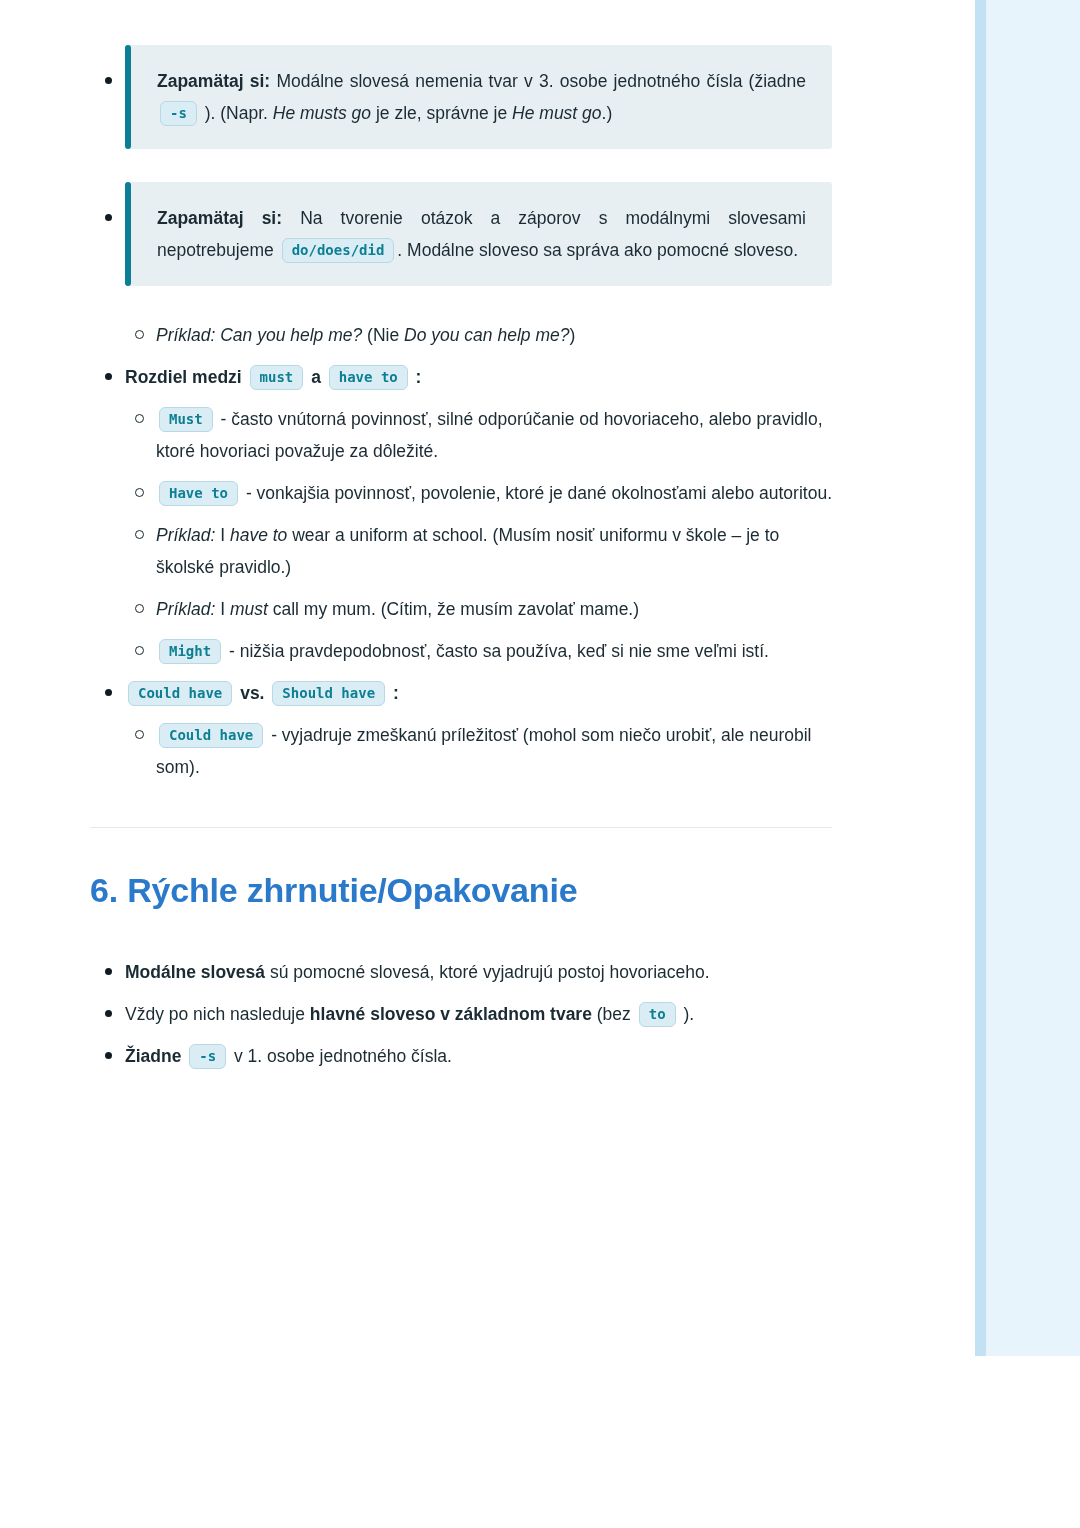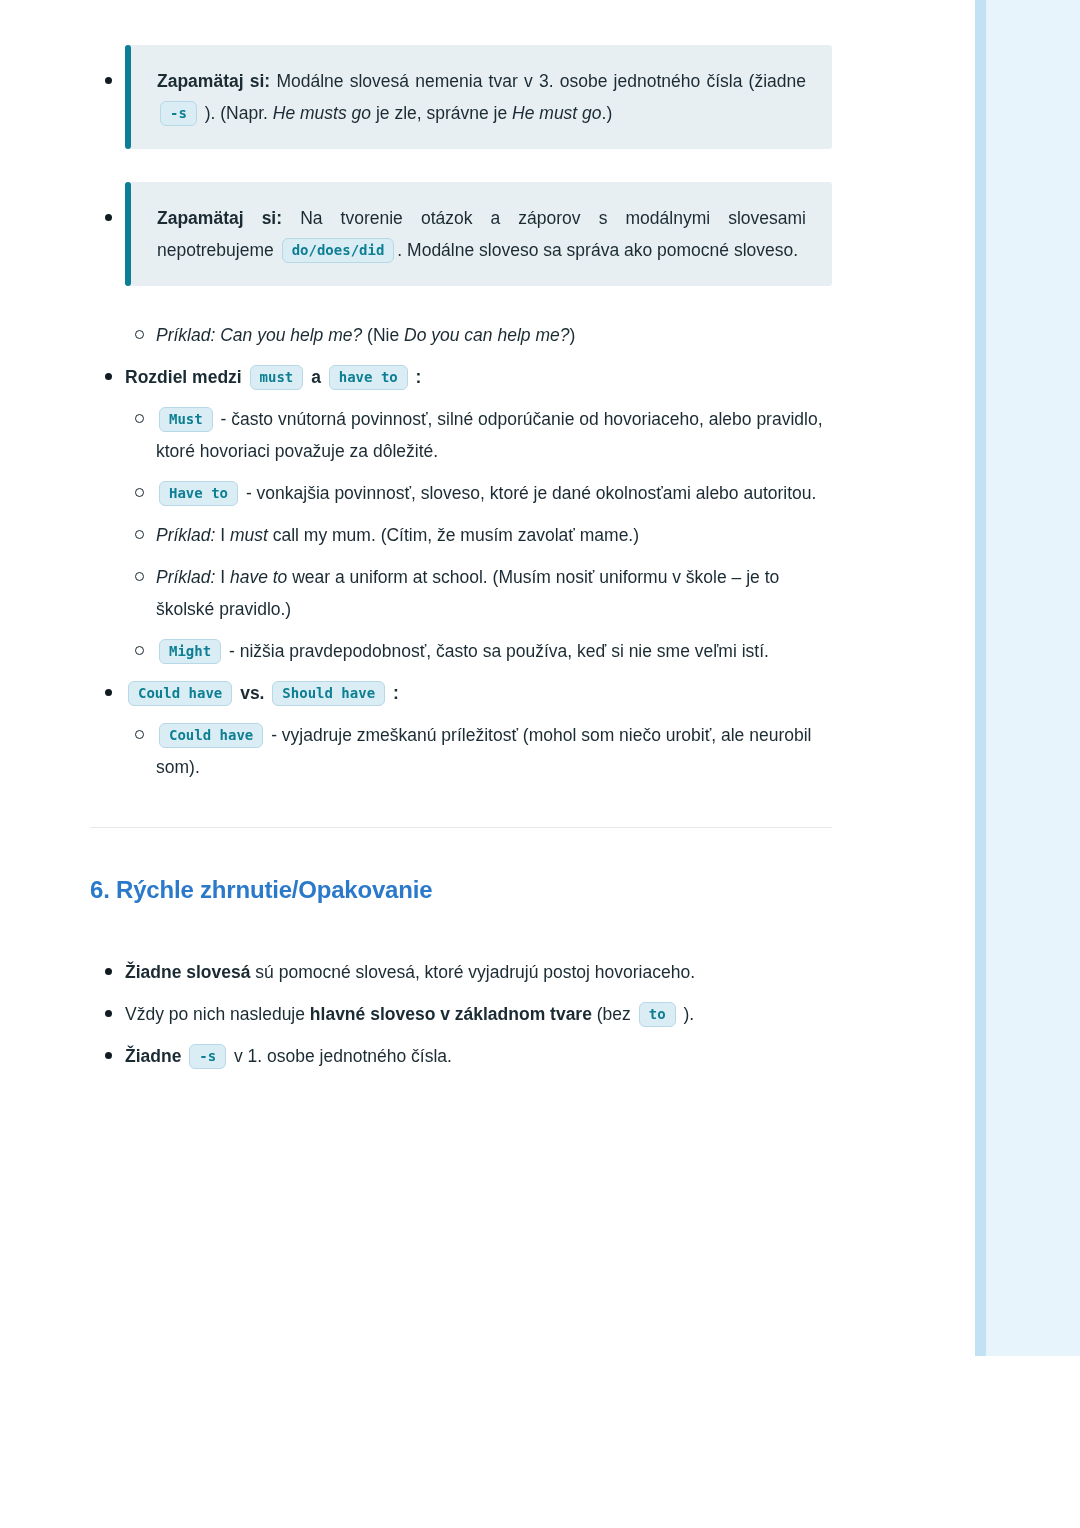--- a/index.html
+++ b/index.html
@@ -28,21 +28,21 @@
     font-family:"DejaVu Sans Mono","Liberation Mono",monospace;
     font-size:14px;font-weight:700;line-height:20px;
     color:var(--badge_text,#0e7f93);
     background:var(--badge_bg,#daedf5);
     border:1px solid var(--badge_border,#b7d8e6);
     border-radius:6px;padding:1px 9px 2px;margin:0 3px;
     white-space:nowrap;vertical-align:1px;
   }
   .group-head{margin-top:8px;}
   .divider{border:none;border-top:1px solid var(--divider,#e3e8ec);margin:44px 0 0;width:100%;height:0;}
-  .h2{font-size:24px;line-height:44px;font-weight:700;color:var(--heading_blue,#2a79ca);margin:40px 0 44px;letter-spacing:-0.2px;}
+  .h2{font-size:34px;line-height:44px;font-weight:700;color:var(--heading_blue,#2a79ca);margin:40px 0 44px;letter-spacing:-0.2px;}
   .footer{position:absolute;top:1440px;right:58px;font-size:10px;color:var(--watermark,#95a4ae);z-index:2;}
 </style>
 </head>
 <body>
 
 <div class="page">
 
   <div class="side-strip">
     <div class="side-strip-edge"></div>
   </div>
@@ -71,29 +71,29 @@
     <div class="row group-head">
       <span class="marker dot"></span>
       <p class="txt"><span class="b">Rozdiel medzi </span><code class="badge">must</code><span class="b"> a </span><code class="badge">have to</code><span class="b"> :</span></p>
     </div>
     <div class="row">
       <span class="marker circle"></span>
       <p class="txt"><code class="badge">Must</code><span class=""> - často vnútorná povinnosť, silné odporúčanie od hovoriaceho, alebo pravidlo, ktoré hovoriaci považuje za dôležité.</span></p>
     </div>
     <div class="row">
       <span class="marker circle"></span>
-      <p class="txt"><code class="badge">Have to</code><span class=""> - vonkajšia povinnosť, sloveso, ktoré je dané okolnosťami alebo autoritou.</span></p>
+      <p class="txt"><code class="badge">Have to</code><span class=""> - vonkajšia povinnosť, povolenie, ktoré je dané okolnosťami alebo autoritou.</span></p>
+    </div>
+    <div class="row">
+      <span class="marker circle"></span>
+      <p class="txt"><span class="i">Príklad:</span><span class=""> I </span><span class="i">have to</span><span class=""> wear a uniform at school. (Musím nosiť uniformu v škole – je to školské pravidlo.)</span></p>
     </div>
     <div class="row">
       <span class="marker circle"></span>
       <p class="txt"><span class="i">Príklad:</span><span class=""> I </span><span class="i">must</span><span class=""> call my mum. (Cítim, že musím zavolať mame.)</span></p>
-    </div>
-    <div class="row">
-      <span class="marker circle"></span>
-      <p class="txt"><span class="i">Príklad:</span><span class=""> I </span><span class="i">have to</span><span class=""> wear a uniform at school. (Musím nosiť uniformu v škole – je to školské pravidlo.)</span></p>
     </div>
 
     <div class="row">
       <span class="marker circle"></span>
       <p class="txt"><code class="badge">Might</code><span class=""> - nižšia pravdepodobnosť, často sa používa, keď si nie sme veľmi istí.</span></p>
     </div>
 
     <div class="row group-head">
       <span class="marker dot"></span>
       <p class="txt"><code class="badge">Could have</code><span class="b"> vs. </span><code class="badge">Should have</code><span class="b"> :</span></p>
@@ -102,21 +102,21 @@
       <span class="marker circle"></span>
       <p class="txt"><code class="badge">Could have</code><span class=""> - vyjadruje zmeškanú príležitosť (mohol som niečo urobiť, ale neurobil som).</span></p>
     </div>
 
     <hr class="divider">
 
     <h2 class="h2">6. Rýchle zhrnutie/Opakovanie</h2>
 
     <div class="row">
       <span class="marker dot"></span>
-      <p class="txt"><span class="b">Žiadne slovesá</span><span class=""> sú pomocné slovesá, ktoré vyjadrujú postoj hovoriaceho.</span></p>
+      <p class="txt"><span class="b">Modálne slovesá</span><span class=""> sú pomocné slovesá, ktoré vyjadrujú postoj hovoriaceho.</span></p>
     </div>
     <div class="row">
       <span class="marker dot"></span>
       <p class="txt"><span class="">Vždy po nich nasleduje </span><span class="b">hlavné sloveso v základnom tvare</span><span class=""> (bez </span><code class="badge">to</code><span class=""> ).</span></p>
     </div>
     <div class="row">
       <span class="marker dot"></span>
       <p class="txt"><span class="b">Žiadne </span><code class="badge">-s</code><span class=""> v 1. osobe jednotného čísla.</span></p>
     </div>
 

